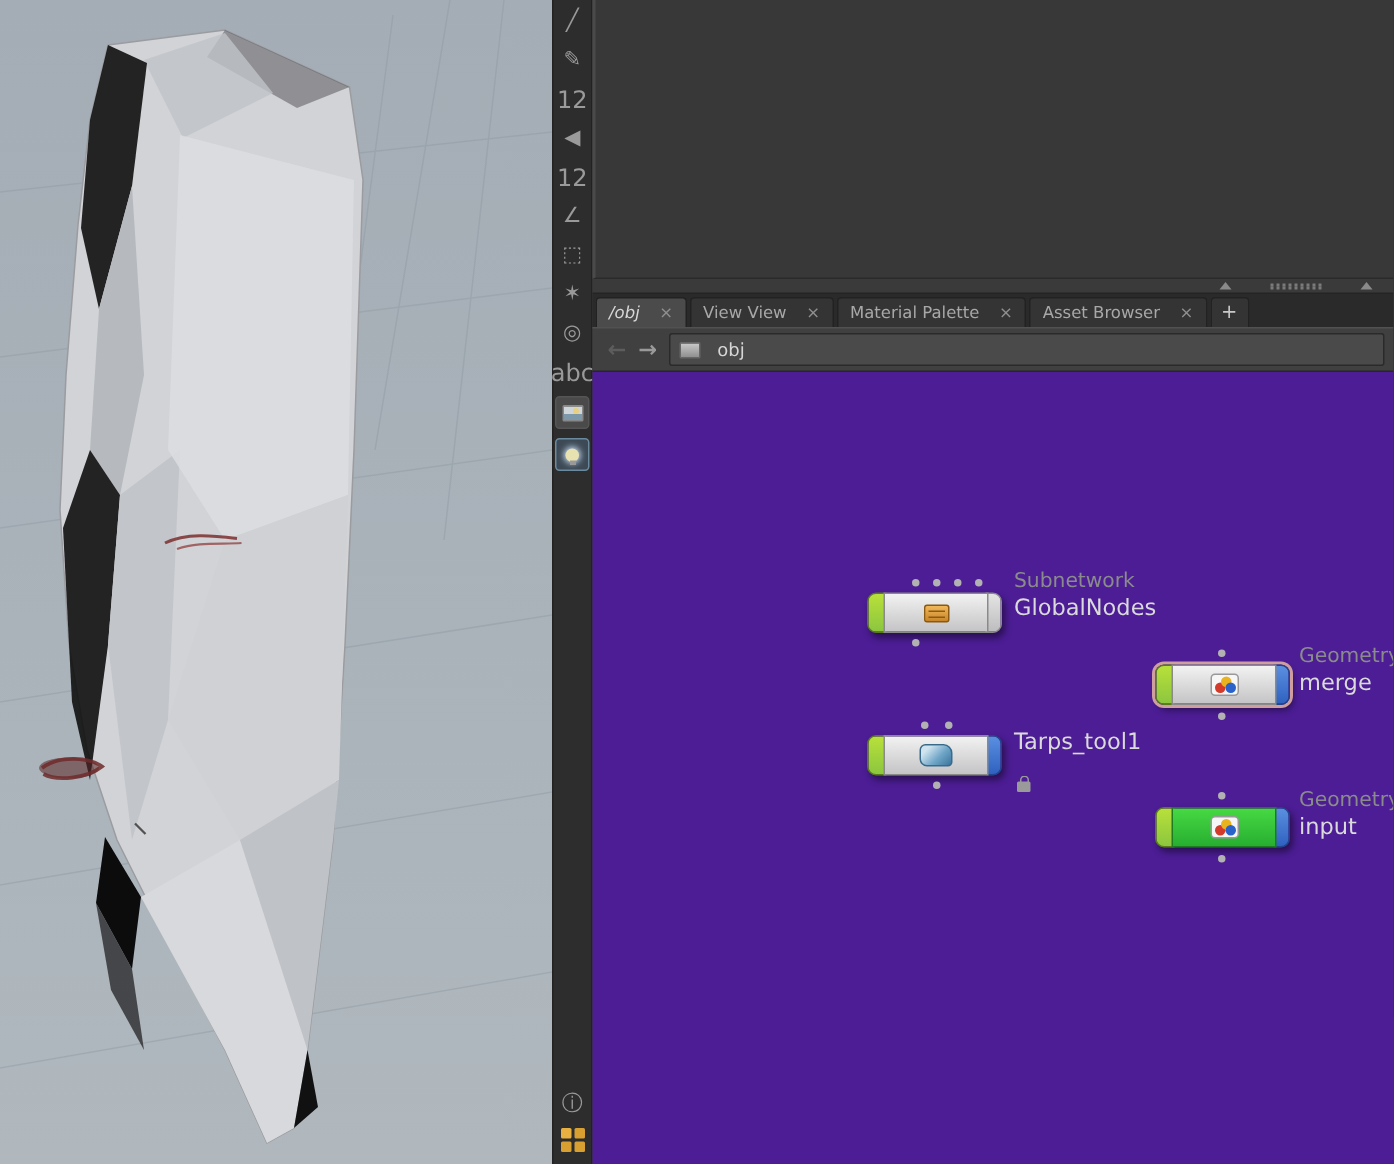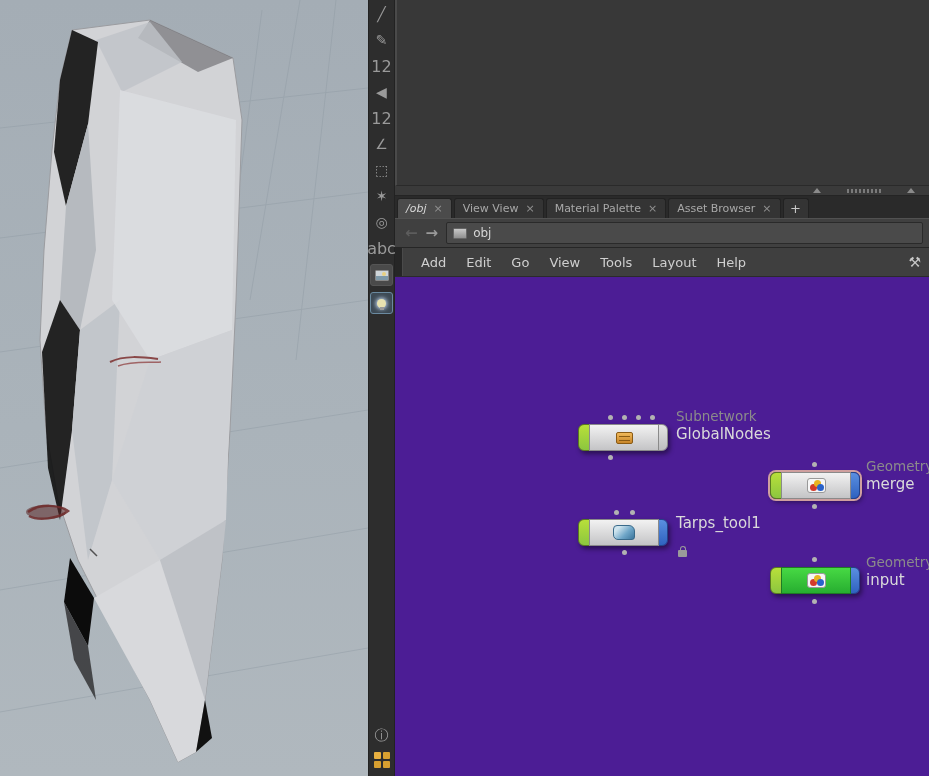--- a/index.html
+++ b/index.html
@@ -38,36 +38,36 @@
   .rightcol { width:534px; height:776px; display:flex; flex-direction:column; background:#3b3b3b; }
   .params-pane { height:186px; background:#383838; border-left:2px solid #4a4a4a; border-bottom:1px solid #2a2a2a; }
   .splitter { height:10px; background:#3a3a3a; border-bottom:1px solid #242424;
     display:flex; align-items:center; justify-content:flex-end; gap:26px; padding-right:14px; }
   .tri-up { width:0; height:0; border-left:4px solid transparent; border-right:4px solid transparent;
     border-bottom:5px solid #8a8a8a; }
   .grip { width:34px; height:4px; border-top:2px dotted #7a7a7a; border-bottom:2px dotted #7a7a7a; }
 
   
   .tabbar { height:22px; background:#2a2a2a; display:flex; align-items:flex-end; padding-left:2px; }
-  .tab { height:20px; display:flex; align-items:center; gap:7px; padding:0 8px;
+  .tab { height:20px; display:flex; align-items:center; gap:13px; padding:0 8px;
     background:#343434; border:1px solid #222; border-bottom:none; border-radius:3px 3px 0 0;
     margin-right:2px; color:#a8a8a8; font-size:11px; cursor:default; }
   .tab.active { background:#4b4b4b; color:#d8d8d8; }
   .tab.active .tab-label { font-style:italic; }
   .tab-close { color:#8f8f8f; font-size:11px; }
   .tab-add { width:26px; height:20px; background:#343434; border:1px solid #222; border-bottom:none;
     border-radius:3px 3px 0 0; color:#c8c8c8; font-size:13px; display:flex; align-items:center; justify-content:center; }
 
   
   .pathbar { height:30px; background:#404040; border-top:1px solid #515151; border-bottom:1px solid #262626;
     display:flex; align-items:center; padding:0 6px 0 10px; gap:8px; }
   .nav-arrow { font-size:15px; font-weight:bold; color:#9a9a9a; }
   .nav-arrow.disabled { color:#5d5d5d; }
   .path-field { flex:1; height:22px; background:#4a4a4a; border:1px solid #2a2a2a; border-radius:2px;
-    display:flex; align-items:center; gap:6px; padding:0 6px; color:#d6d6d6; font-size:12px; }
+    display:flex; align-items:center; gap:11px; padding:0 6px; color:#d6d6d6; font-size:12px; }
   .path-icon { width:14px; height:11px; background:linear-gradient(180deg,#c8c8c8,#909090);
     border:1px solid #666; border-radius:1px; }
 
   
   .menubar { height:29px; background:#3f3f3f; border-bottom:1px solid #2b2b2b;
     display:flex; align-items:center; gap:0; }
   .pane-grip { width:8px; height:100%; background:#262626; border-right:1px solid #4a4a4a; margin-right:8px; }
   .menu-item { color:#cfcfcf; font-size:13px; padding:0 10px; cursor:default; }
   .menubar .tools { margin-left:auto; margin-right:8px; color:#c8c8c8; font-size:14px; }
 
@@ -214,31 +214,20 @@
 
     <div class="pathbar">
       <span class="nav-arrow disabled">←</span>
       <span class="nav-arrow">→</span>
       <div class="path-field">
         <span class="path-icon"></span>
         <span>obj</span>
       </div>
     </div>
 
-    <div class="menubar">
-      <span class="pane-grip"></span>
-      <span class="menu-item">Add</span>
-      <span class="menu-item">Edit</span>
-      <span class="menu-item">Go</span>
-      <span class="menu-item">View</span>
-      <span class="menu-item">Tools</span>
-      <span class="menu-item">Layout</span>
-      <span class="menu-item">Help</span>
-      <span class="tools">⚒</span>
-    </div>
 
     <div class="network">
 
       <div class="node gray-end" style="left:183px; top:147px;">
         <span class="dot" style="left:30px; top:-9px;"></span>
         <span class="dot" style="left:44px; top:-9px;"></span>
         <span class="dot" style="left:58px; top:-9px;"></span>
         <span class="dot" style="left:72px; top:-9px;"></span>
         <span class="cap-left"></span>
         <span class="cap-right"></span>

